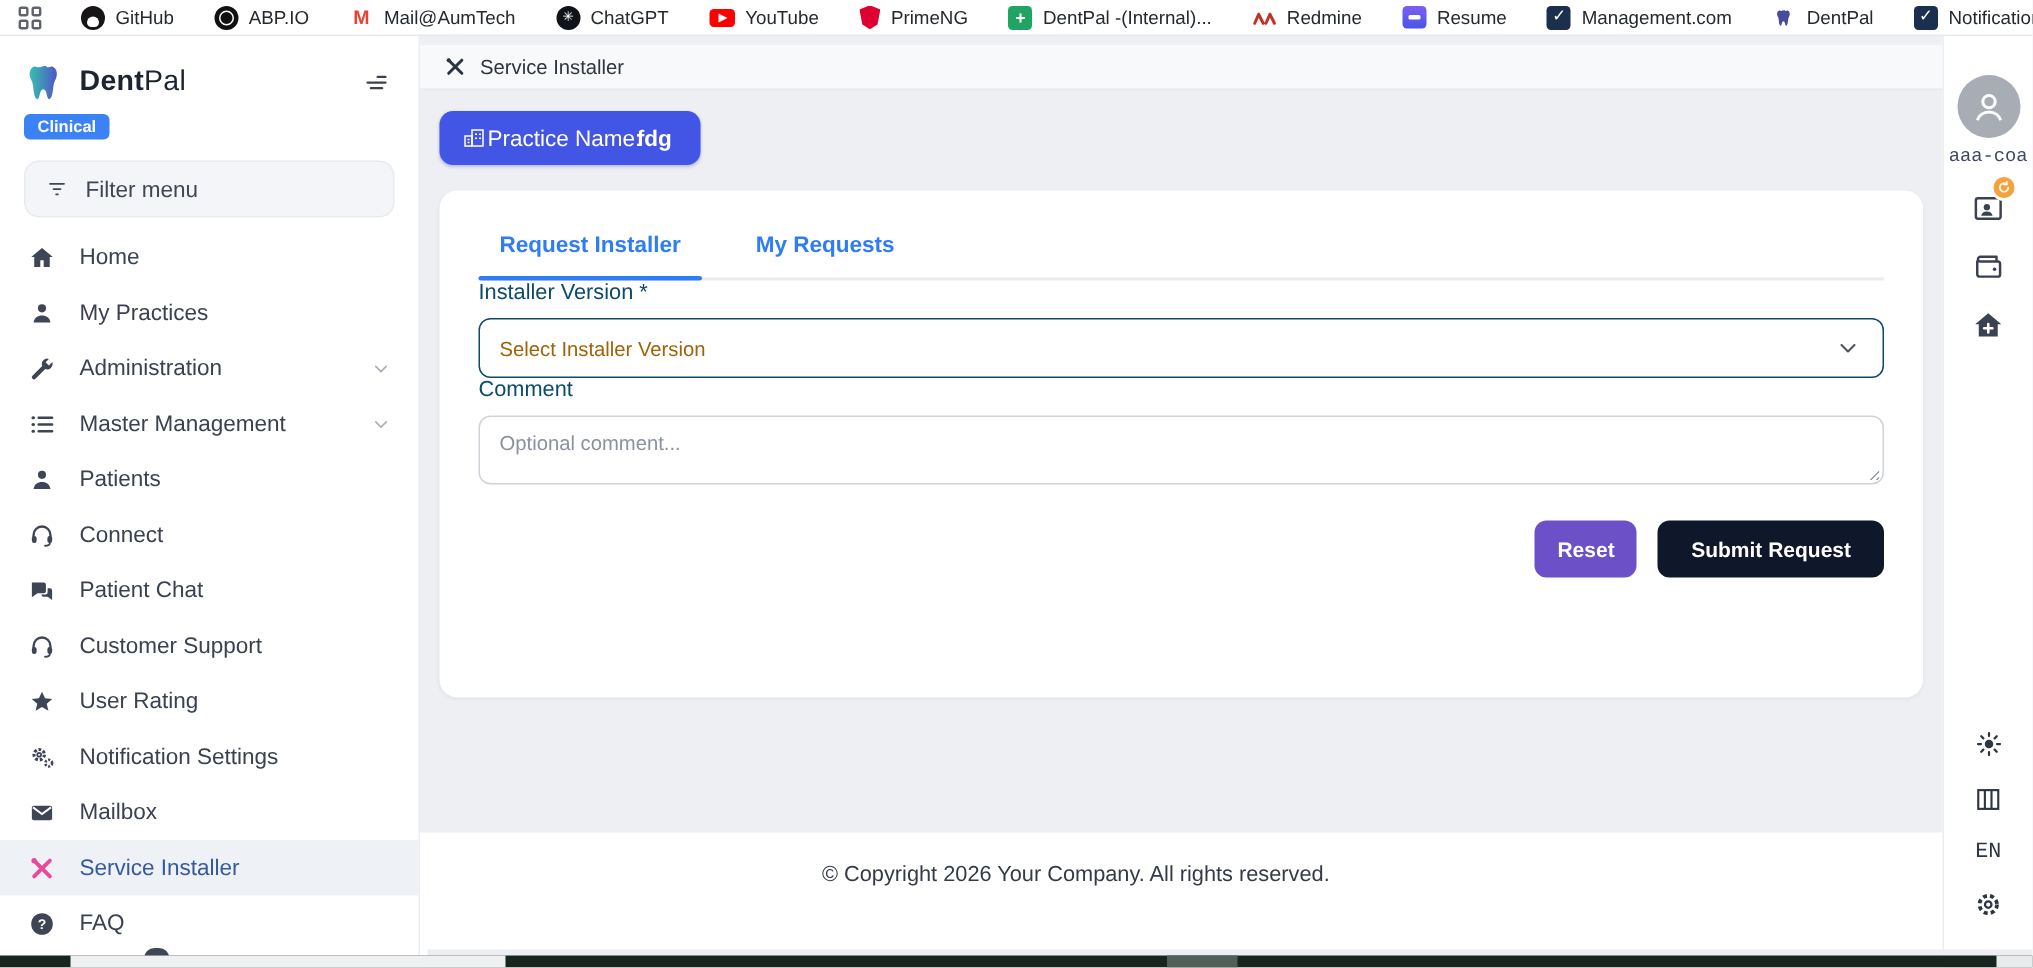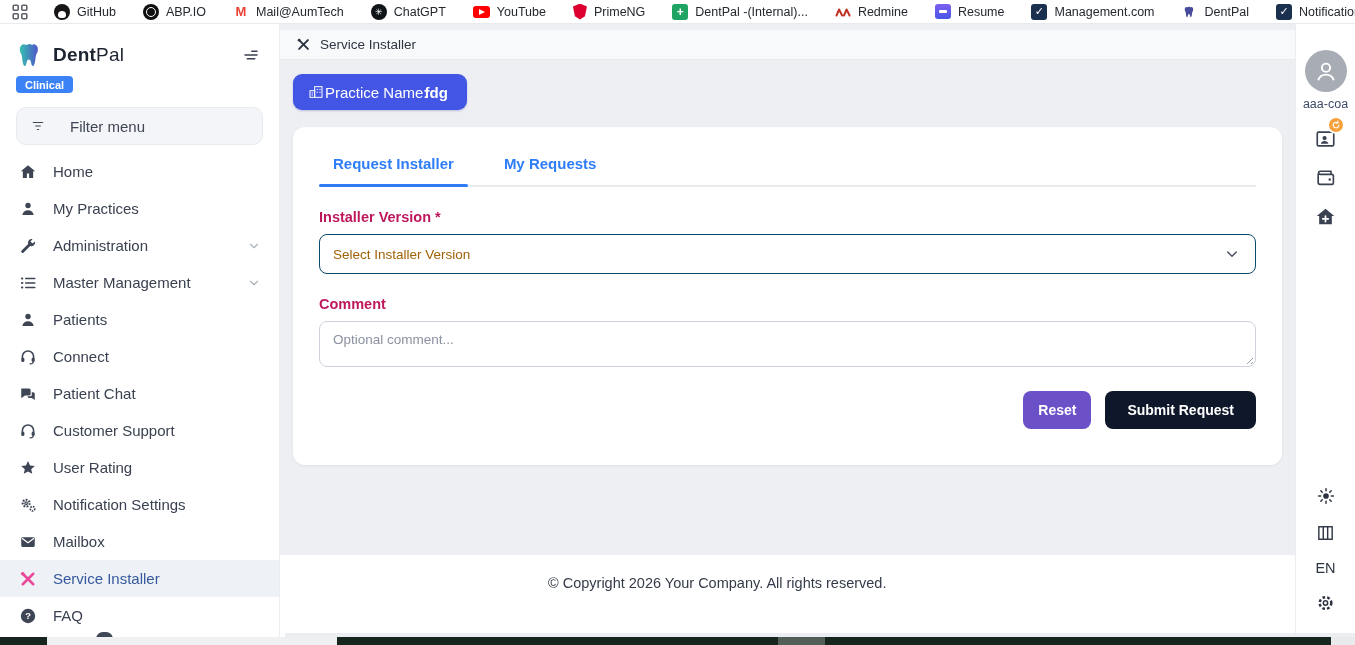--- a/index.html
+++ b/index.html
@@ -36,21 +36,21 @@
 
   
   .sidebar { width:280px; background:#fff; border-right:1px solid #ebedf1; position:relative; flex:none; }
   .brand-row { display:flex; align-items:center; padding:16px 18px 4px 16px; }
   .brand-name { font-size:19px; color:#1d2430; margin-left:9px; letter-spacing:.2px; }
   .brand-name b { font-weight:800; }
   .collapse-icon { margin-left:auto; cursor:pointer; display:flex; }
   .clinical-badge { display:inline-block; margin:2px 0 0 16px; background:#3B82F6; color:#fff;
     font-size:11px; font-weight:700; padding:2.5px 9px; border-radius:4px; }
   .filter-box { margin:14px 16px 8px; height:38px; background:#f4f5f8; border:1px solid #e7eaee;
-    border-radius:10px; display:flex; align-items:center; padding:0 13px; gap:24px; }
+    border-radius:10px; display:flex; align-items:center; padding:0 13px; gap:11px; }
   .filter-box input { border:0; outline:0; background:transparent; font-size:15px; width:100%;
     font-family:"Liberation Sans","DejaVu Sans",sans-serif; color:#30363f; }
   .filter-box input::placeholder { color:#3f4654; opacity:1; }
   .menu { margin-top:4px; }
   .menu-item { height:37px; display:flex; align-items:center; gap:15px; padding:0 18px;
     cursor:pointer; font-size:15px; color:#3a4150; }
   .menu-item .mi-icon { width:20px; display:flex; justify-content:center; flex:none; }
   .menu-item .mi-label { flex:1; }
   .menu-item .mi-chevron { display:flex; }
   .menu-item.active { background:#eef1f6; color:#35599c; }
@@ -65,21 +65,21 @@
   .content { height:495px; padding:14px 13px 0; }
   .practice-badge { display:inline-flex; align-items:center; gap:1px; height:36px; background:#4355E4;
     border-radius:9px; padding:0 19px 0 15px; color:#fff; font-size:15px; box-shadow:0 1px 2px rgba(40,50,160,.25); }
   .practice-badge .pv { font-weight:800; margin-left:-4px; }
   .card { margin-top:17px; background:#fff; border-radius:12px; height:338px;
     box-shadow:0 1px 3px rgba(25,35,60,.06); padding:22px 26px 20px; overflow:hidden; }
   .tabs { display:flex; gap:22px; border-bottom:2px solid #e9ecef; }
   .tab { position:relative; padding:6px 14px 13px; font-size:15px; font-weight:700; color:#2E7DF6; cursor:pointer; }
   .tab.active::after { content:""; position:absolute; left:0; right:0; bottom:-2px; height:3px;
     background:#2E7DF6; border-radius:3px; }
-  .field-label { margin-top:22px; font-size:14.5px; font-weight:700; color:#be185d; }
+  .field-label { font-size:14.5px; font-weight:400; color:#0c4a6e; }
   .select-wrap { position:relative; margin-top:9px; }
   .select-wrap select { width:100%; height:40px; appearance:none; -webkit-appearance:none;
     border:1px solid #0c4a6e; border-radius:8px; background:#fff; padding:0 40px 0 13px;
     font-size:13.5px; color:#a16207; outline:none; font-family:"Liberation Sans","DejaVu Sans",sans-serif; }
   .select-chevron { position:absolute; right:15px; top:12px; pointer-events:none; display:flex; }
   .ta-wrap { position:relative; margin-top:9px; }
   .ta-wrap textarea { width:100%; height:46px; border:1px solid #ced3db; border-radius:8px;
     padding:10px 13px; font-size:13.5px; color:#30363f; resize:none; outline:none;
     font-family:"Liberation Sans","DejaVu Sans",sans-serif; display:block; }
   .ta-wrap textarea::placeholder { color:#8a91a0; opacity:1; }
@@ -89,21 +89,21 @@
   .actions { margin-top:24px; display:flex; justify-content:flex-end; gap:14px; }
   .btn { height:38px; border:0; border-radius:8px; color:#fff; font-size:14px; font-weight:700;
     cursor:pointer; font-family:"Liberation Sans","DejaVu Sans",sans-serif; }
   .btn-reset { background:#6B50C8; padding:0 15px; }
   .btn-submit { background:#0f172a; padding:0 22px; }
   .main-footer { height:90px; background:#fff; position:relative; }
   .copyright { position:absolute; left:228px; top:20px; font-size:14.5px; color:#343b48;margin-left:40px; }
 
   
   .right-rail { width:60px; background:#fff; border-left:1px solid #ebedf1; flex:none;
-    display:flex; flex-direction:column; align-items:center; position:relative; }
+    display:flex; flex-direction:column; align-items:center; position:relative;font-family:Liberation Mono, monospace; }
   .avatar { margin-top:26px; width:42px; height:42px; border-radius:50%; background:#a8adb5;
     display:flex; align-items:center; justify-content:center; cursor:pointer; }
   .rr-username { margin-top:5px; font-size:12.5px; color:#3d4a66; max-width:58px; overflow:hidden; white-space:nowrap; }
   .rr-icon { margin-top:17px; cursor:pointer; display:flex; position:relative; }
   .refresh-badge { position:absolute; top:-12px; right:-8px; width:18px; height:18px; border-radius:50%;
     background:#F6A13B; border:2px solid #fff; display:flex; align-items:center; justify-content:center; cursor:pointer; }
   .rr-spacer { flex:1; }
   .rr-lang { margin-top:17px; font-size:14.5px; color:#2e3542; cursor:pointer; }
   .rr-bottom-pad { height:32px; }
 

